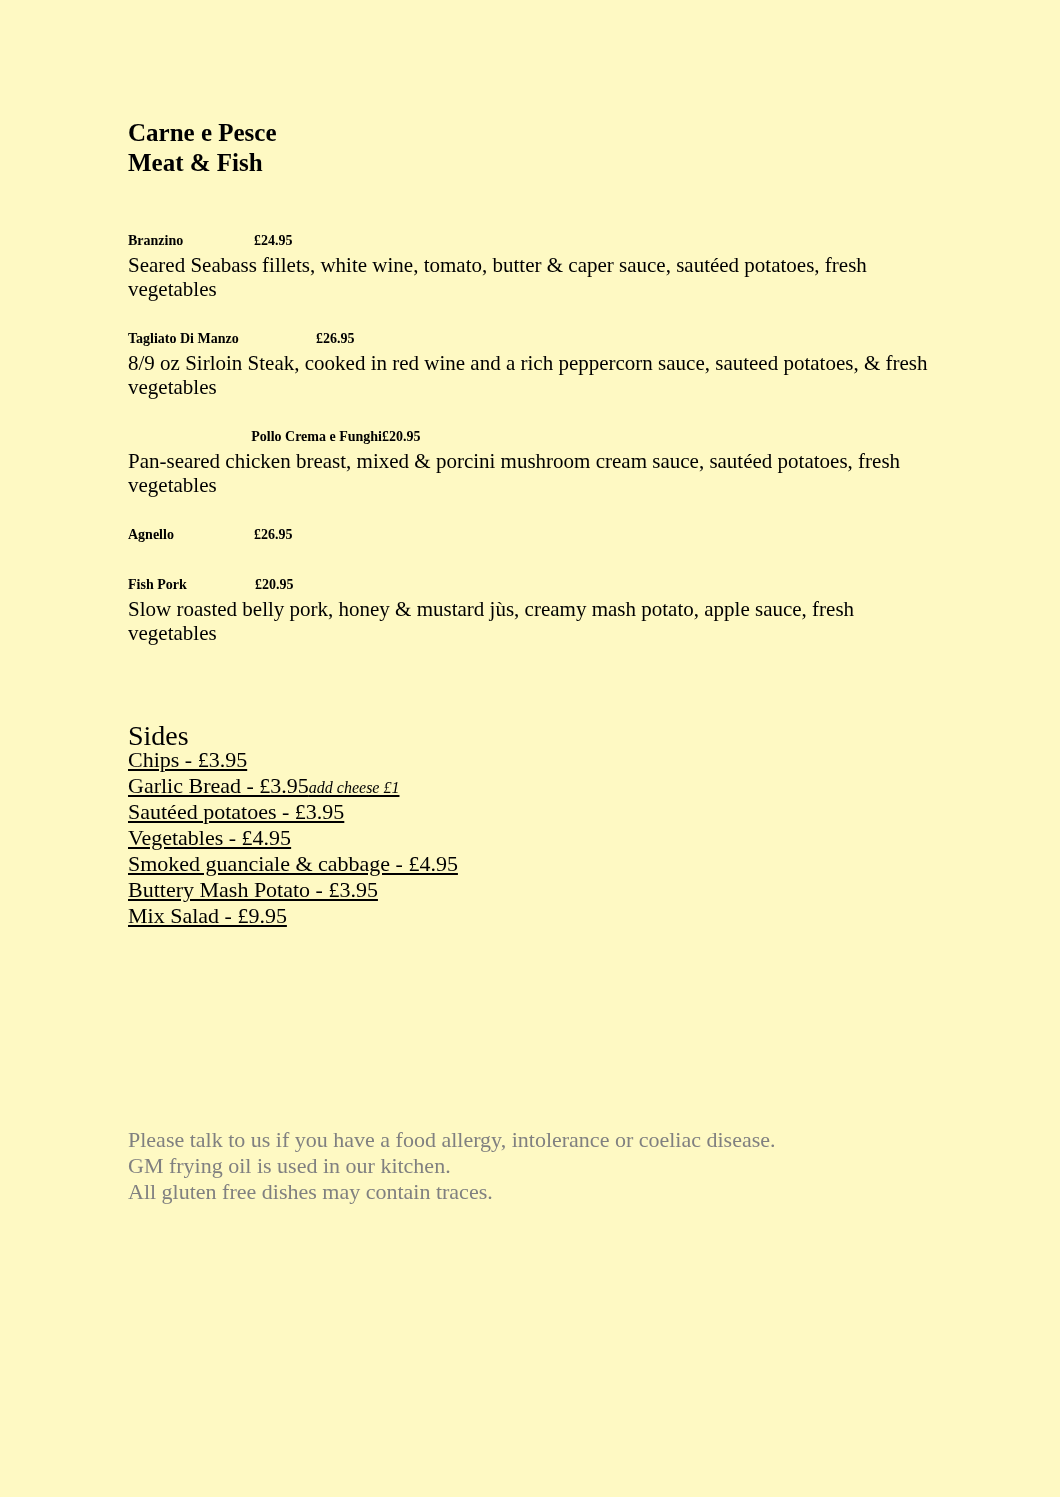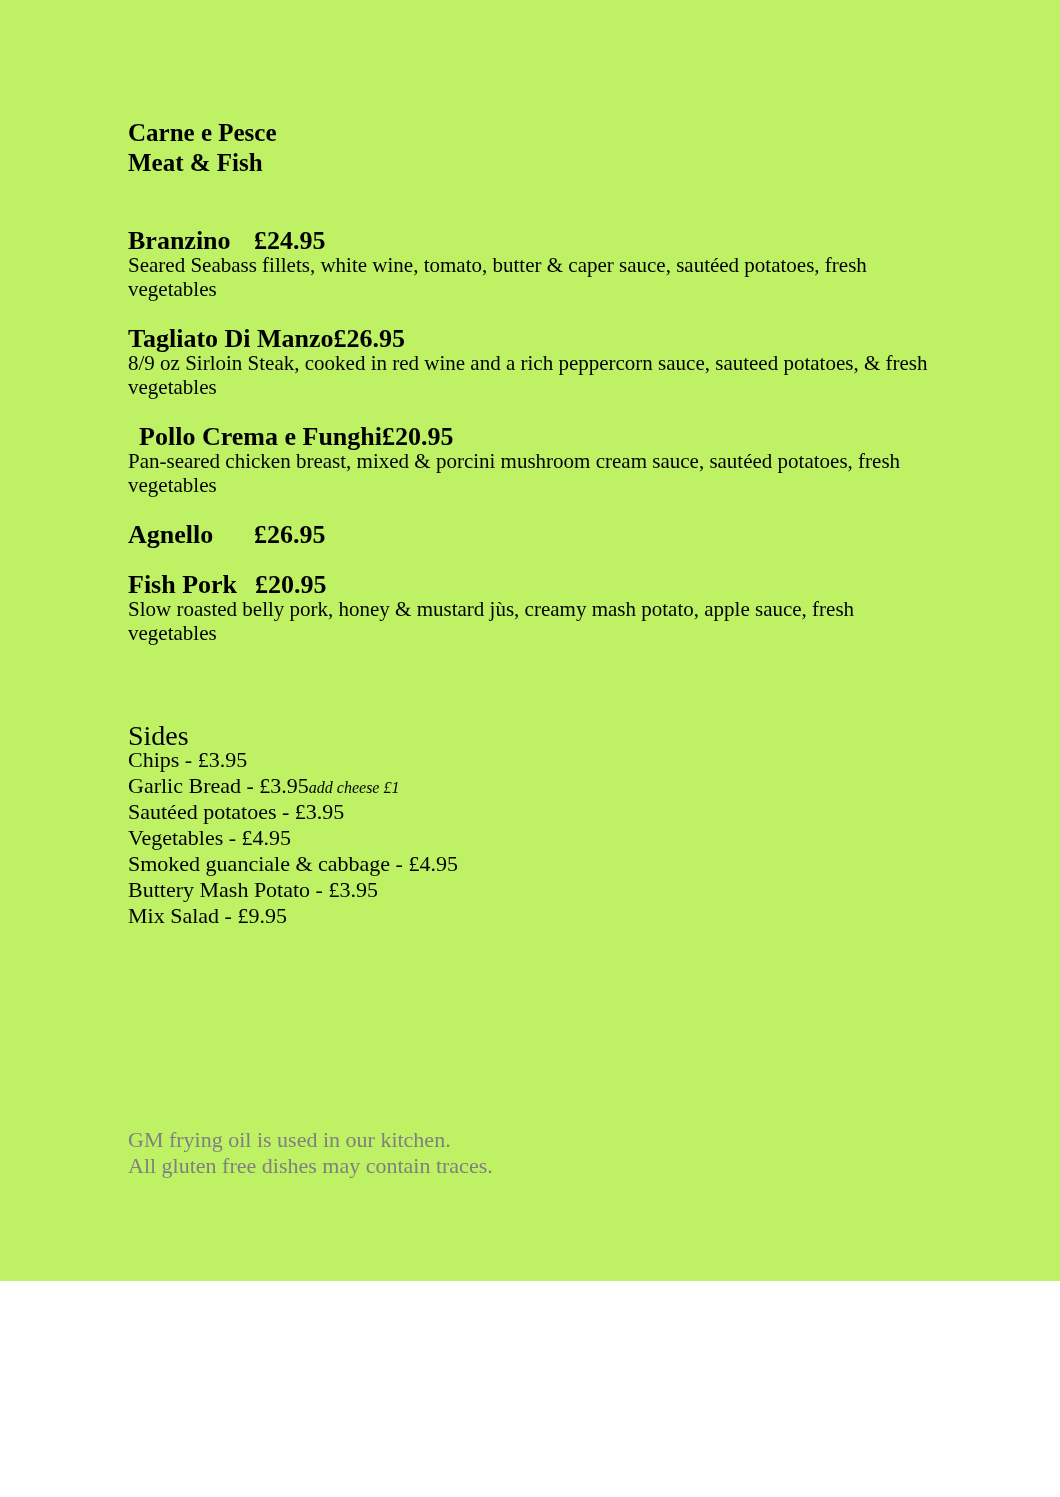--- a/index.html
+++ b/index.html
@@ -1,38 +1,38 @@
 <!DOCTYPE html>
 <html><head>
 <meta charset="utf-8">
 <style>
   * { margin: 0; padding: 0; box-sizing: border-box; }
   html, body { background: #ffffff; }
   .page {
     position: relative;
     width: 1060px;
-    height: 1281px;
-    background: #bef264;
+    height: 1497px;
+    background: #fef9c3;
     font-family: "Liberation Serif", "DejaVu Serif", serif;
     color: #000000;
     overflow: hidden;
   }
   .content {
     padding: 118px 128px 0 128px; 
     width: 1060px;
   }
   .title-block { margin-bottom: 51px; }
   .title-line {
     font-size: 25px;
     font-weight: bold;
     line-height: 30px;
   }
   .dish { margin-bottom: 26px; }
   .dish-heading {
-    font-size: 26px;
+    font-size: 14px;
     font-weight: bold;
     line-height: 24px;
     white-space: nowrap;
   }
   .dish-name { display: inline-block; }
   .tab-126 { min-width: 126px; }
   .tab-127 { min-width: 127px; }
   .tab-188 { min-width: 188px; }
   .tab-254 { min-width: 254px; text-align: right; }
   .dish-desc {
@@ -41,20 +41,21 @@
   }
   .sides-header {
     margin-top: 78px;
     font-size: 28px;
     font-weight: normal;
     line-height: 25px;
   }
   .side-line {
     font-size: 22px;
     line-height: 24px;
+    text-decoration: underline;
   }
   .side-note {
     font-style: italic;
     font-size: 16px;
   }
   .footer { margin-top: 197px; }
   .footer-line {
     font-size: 22px;
     line-height: 26px;
     color: #808080;
@@ -112,18 +113,19 @@
       <div class="side-line"><span>Chips - £3.95</span><span class="side-note"></span></div>
       <div class="side-line"><span>Garlic Bread - £3.95</span><span class="side-note">add cheese £1</span></div>
       <div class="side-line"><span>Sautéed potatoes - £3.95</span><span class="side-note"></span></div>
       <div class="side-line"><span>Vegetables - £4.95</span><span class="side-note"></span></div>
       <div class="side-line"><span>Smoked guanciale &amp; cabbage - £4.95</span><span class="side-note"></span></div>
       <div class="side-line"><span>Buttery Mash Potato - £3.95</span><span class="side-note"></span></div>
       <div class="side-line"><span>Mix Salad - £9.95</span><span class="side-note"></span></div>
     </div>
 
     <div class="footer">
+      <div class="footer-line">Please talk to us if you have a food allergy, intolerance or coeliac disease.</div>
       <div class="footer-line">GM frying oil is used in our kitchen.</div>
       <div class="footer-line">All gluten free dishes may contain traces.</div>
     </div>
 
   </div>
 </div>
 
 </body></html>

